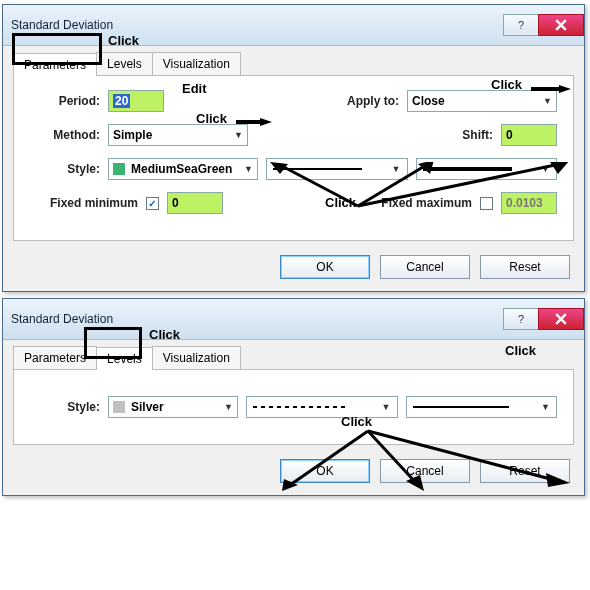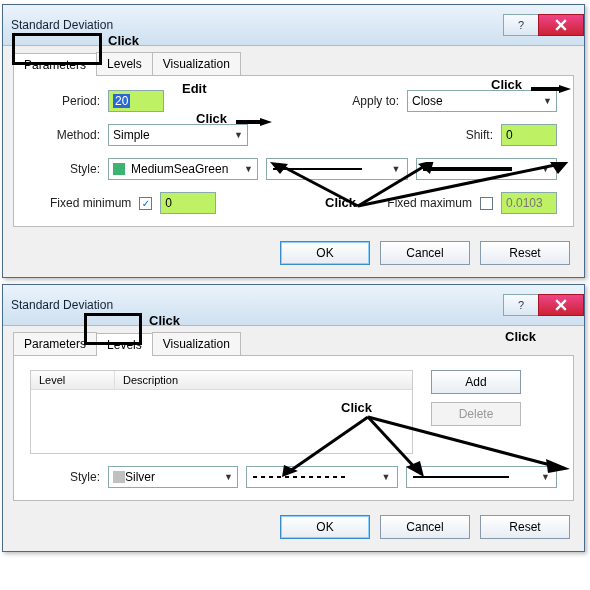--- a/index.html
+++ b/index.html
@@ -7,21 +7,21 @@
   .dialog { border: 1px solid #4a6a8a; background: #f0f0f0; margin-bottom: 6px; box-shadow: 2px 2px 4px rgba(0,0,0,.25); position: relative; }
   .titlebar { background: linear-gradient(#eaf3fb,#cfe0f0); border-bottom: 1px solid #a9bbd0; height: 41px; display: flex; align-items: center; padding-left: 8px; font-size: 13px; color: #123; }
   .titlebar .caps { margin-left: auto; display: flex; }
   .cap { height: 22px; width: 36px; border: 1px solid #8aa; background: linear-gradient(#f7fbff,#dce7f2); margin-left: -1px; display: flex; align-items: center; justify-content: center; font-size: 11px; color: #335; }
   .cap.close { background: linear-gradient(#e48,#c23); color: #fff; width: 46px; border-color: #a12; }
   .cap.close svg { width: 12px; height: 12px; }
   .tabs-wrap { margin: 6px 10px 4px 10px; position: relative; }
   .tabs { display: flex; border-bottom: 1px solid #bbb; }
   .tab { padding: 4px 10px; border: 1px solid #bbb; border-bottom: none; background: #f6f6f6; margin-right: -1px; cursor: default; text-align: center; }
   .tab.active { background: #fff; position: relative; top: 1px; }
-  .panel { border: 1px solid #bbb; border-top: none; background: #fff; padding: 14px 16px 0 16px; }
+  .panel { border: 1px solid #bbb; border-top: none; background: #fff; padding: 14px 16px 14px 16px; font-weight: bold; }
   .row { display: flex; align-items: center; margin-bottom: 12px; gap: 8px; }
   .lbl { text-align: right; width: 70px; color: #222; }
   .lbl-sm { color: #222; }
   .input { border: 1px solid #8aa; background: #bef264; height: 22px; padding: 0 4px; display: flex; align-items: center; }
   .num { width: 56px; }
   .sel { border: 1px solid #8aa; background: #fff; height: 22px; padding: 0 4px; display: flex; align-items: center; justify-content: space-between; gap: 6px; min-width: 90px; }
   .caret { font-size: 9px; color: #333; }
   .color-swatch { width: 12px; height: 12px; display: inline-block; }
   .style-line { flex: 1; height: 22px; border: 1px solid #8aa; background: #fff; display: flex; align-items: center; justify-content: space-between; padding: 0 6px; }
   .line1 { border-top: 2px solid #000; width: 70%; height: 0; }
@@ -166,36 +166,24 @@
       </div>
     </div>
   </div>
   <div class="tabs-wrap">
     <div class="tabs">
       <div class="tab">Parameters</div>
       <div class="tab active">Levels</div>
       <div class="tab">Visualization</div>
     </div>
     <div class="panel">
-      <div class="row" style="align-items:flex-start">
-        <div class="levels-table">
-          <div class="levels-head">
-            <div>Level</div>
-            <div>Description</div>
-          </div>
-        </div>
-        <div class="right-btns">
-          <div class="btn">Add</div>
-          <div class="btn disabled">Delete</div>
-        </div>
-      </div>
       <div class="row" style="margin-top:12px">
         <div class="lbl">Style:</div>
         <div class="sel silver">
-          <span style="display:flex;align-items:center;">
+          <span style="display:flex;align-items:center;gap:6px">
               <span class="color-swatch" style="background:#c0c0c0"></span>
               <span>Silver</span>
             </span>
           <span class="caret">▼</span>
         </div>
         <div class="style-line">
             <span class="line-dashed"></span>
             <span class="caret">▼</span>
           </div>
         <div class="style-line">

